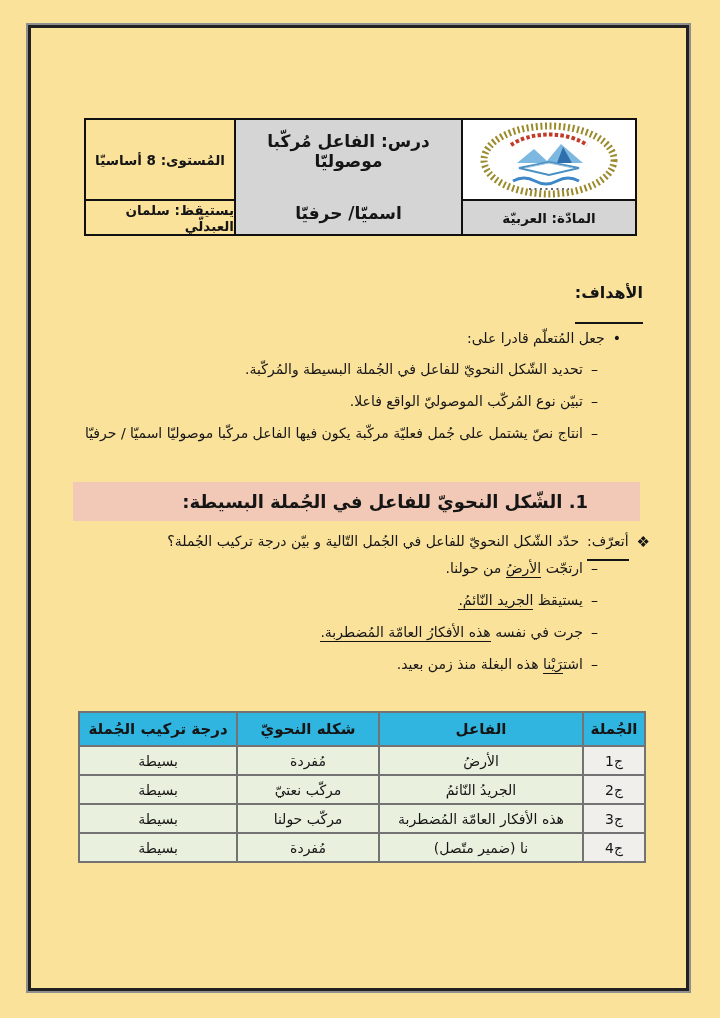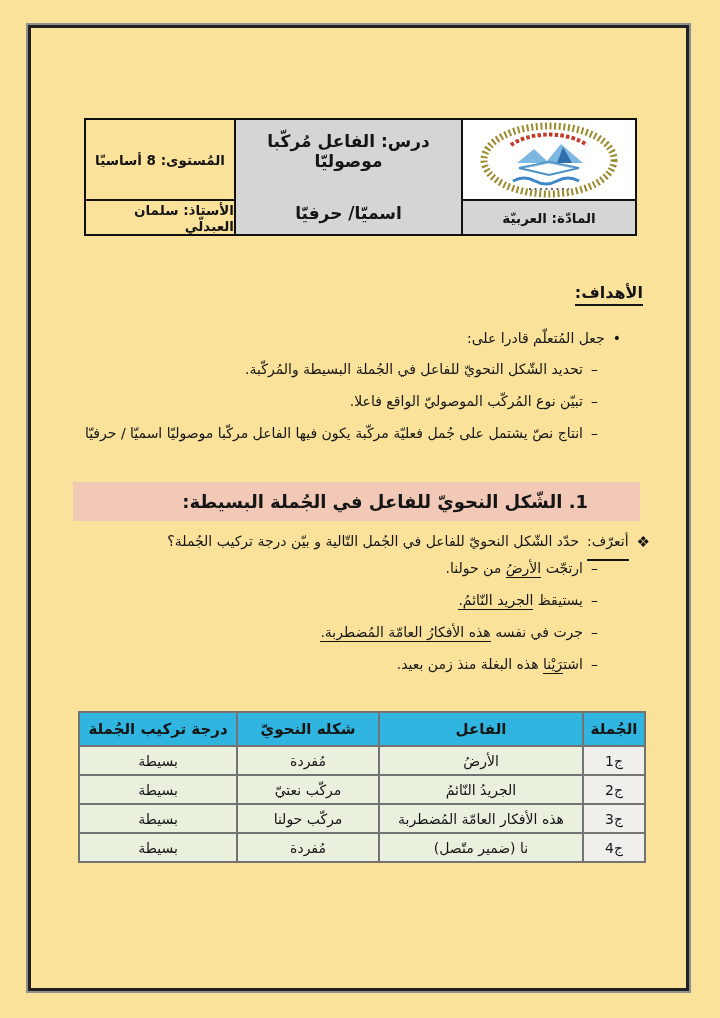--- a/index.html
+++ b/index.html
@@ -42,21 +42,21 @@
   .rtl-line{
     position:absolute;direction:rtl;display:flex;align-items:flex-start;gap:8px;
     font-size:14px;white-space:nowrap;
   }
   .marker{flex:0 0 auto;}
   .u{border-bottom:1.6px solid #151515;padding-bottom:1px;}
   .obj-title{
     position:absolute;top:283px;right:77px;direction:rtl;
     font-size:16px;font-weight:bold;
   }
-  .obj-title span{border-bottom:2px solid #151515;padding-bottom:2px;}
+  .obj-title span{border-bottom:2px solid #151515;padding-bottom:20px;}
   .section-heading{
     position:absolute;left:73px;top:482px;width:567px;height:39px;
     background:#f1c9b6;direction:rtl;display:flex;align-items:center;
     box-sizing:border-box;padding-right:52px;
     font-size:18px;font-weight:bold;
   }
   .prompt-label{font-weight:normal;border-bottom:2px solid #151515;padding-bottom:10px;}
   .diamond{font-size:15px;line-height:19px;}
   
   .sentence-table{
@@ -76,21 +76,21 @@
   .sentence-table td.idx{background:#f0efeb;}
 </style>
 </head>
 <body>
 
 <div class="frame"></div>
 
 <div class="header-table">
   <div class="cell-info">
     <div class="top">المُستوى: 8 أساسيّا</div>
-    <div class="bottom">الأستاذ: سلمان العبدلّي</div>
+    <div class="bottom">يستيقظ: سلمان العبدلّي</div>
   </div>
   <div class="cell-title">
     <div>درس: الفاعل مُركّبا موصوليّا</div>
     <div>اسميّا/ حرفيّا</div>
   </div>
   <div class="cell-logo">
     <div class="logo-area">
       <svg width="144" height="78" viewBox="0 0 144 78" aria-hidden="true">
         <ellipse cx="72" cy="39" rx="65" ry="34" fill="none" stroke="#9c8a2a" stroke-width="7" stroke-dasharray="2,2.6"></ellipse>
         <path d="M 34 24 A 50 30 0 0 1 110 24" fill="none" stroke="#c23a28" stroke-width="4" stroke-dasharray="3.5,2.2"></path>

